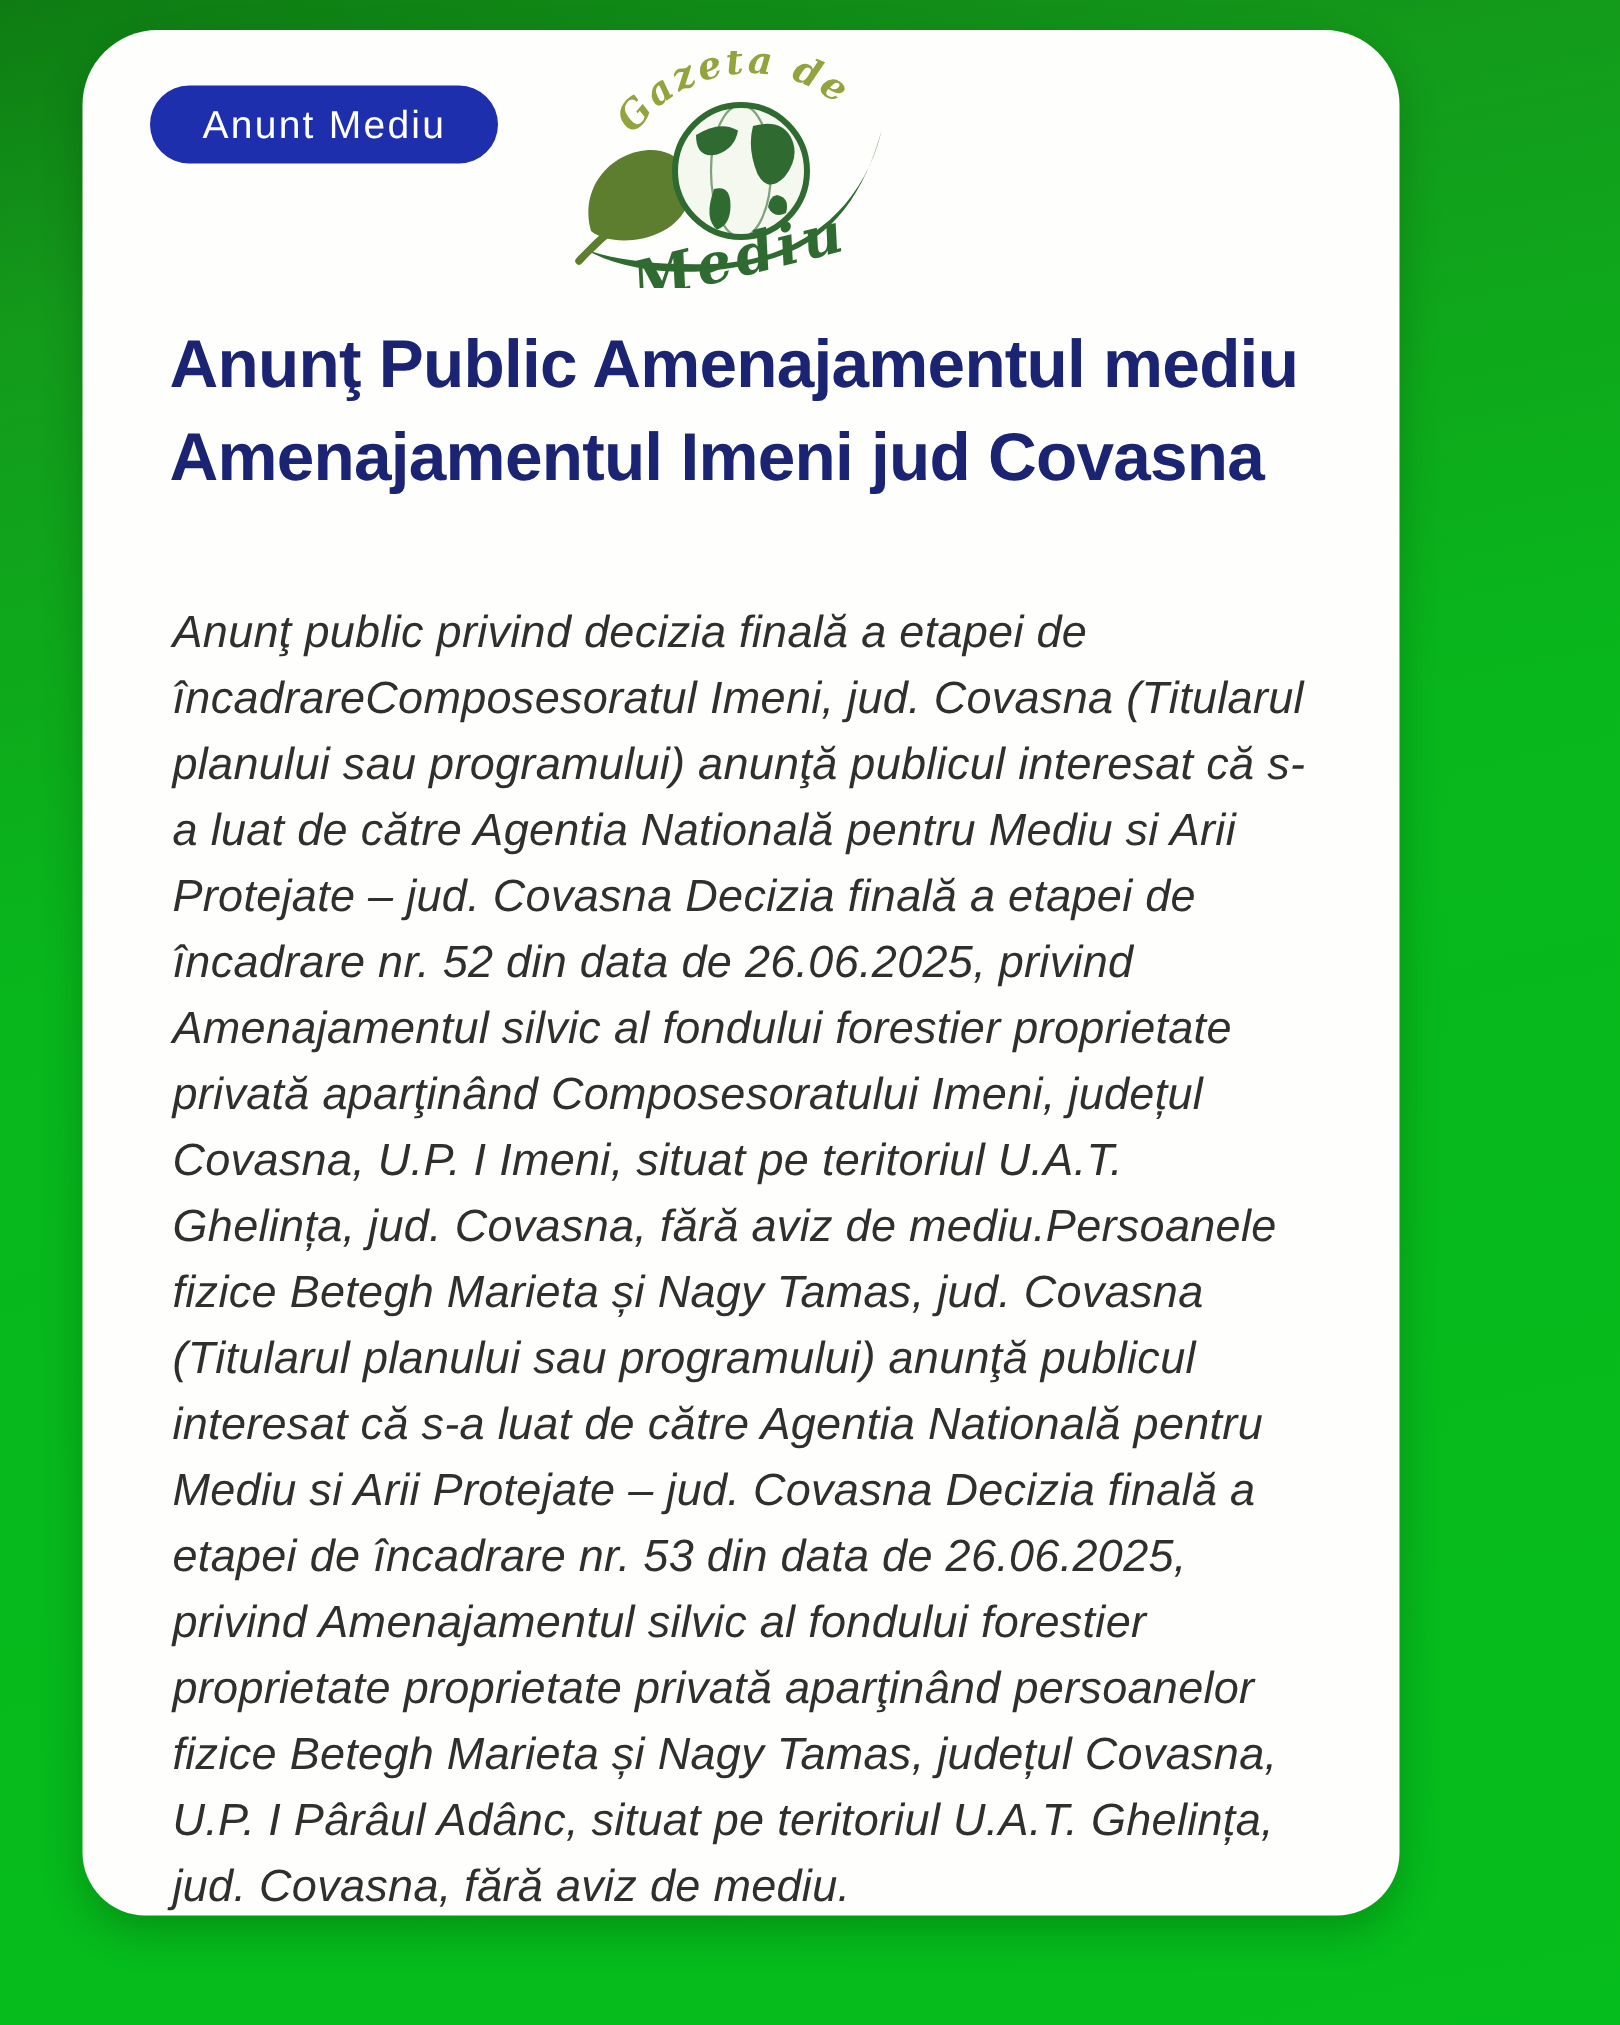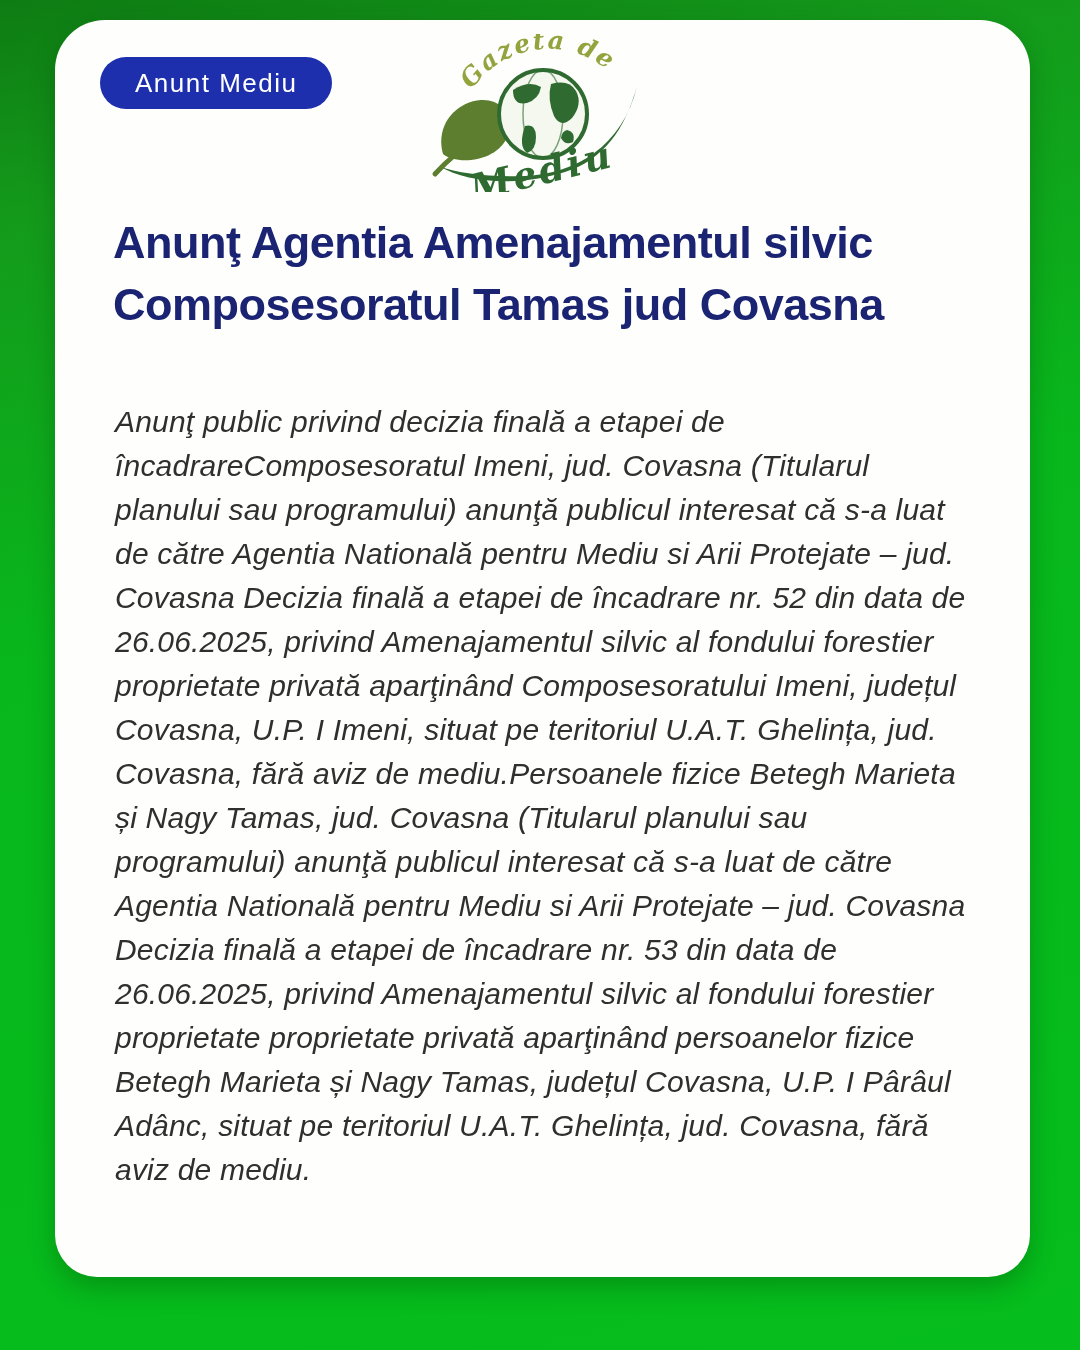--- a/index.html
+++ b/index.html
@@ -11,21 +11,21 @@
     width: 1080px;
     height: 1350px;
     overflow: hidden;
     background: linear-gradient(168deg, #0e7c13 0%, #149a1b 14%, #08b71c 42%, #05bd1c 100%);
     font-family: "Liberation Sans", sans-serif;
   }
   .card {
     position: absolute;
     left: 55px;
     top: 20px;
-    width: 975px;
+    width: 878px;
     height: 1257px;
     background: #fefefc;
     border-radius: 50px 50px 42px 42px;
     box-shadow: 0 10px 26px rgba(0, 45, 0, 0.28);
   }
   .badge {
     position: absolute;
     left: 45px;
     top: 37px;
     background: #1e2fad;
@@ -107,19 +107,19 @@
       </g>
 
       <text class="logo-arc-text" fill="#93a43e">
         <textPath href="#arcPath" startOffset="50%" text-anchor="middle">Gazeta de</textPath>
       </text>
 
       <text class="logo-word" x="118" y="150" fill="#2f6b31" text-anchor="middle" transform="rotate(-14 118 143)">Mediu</text>
     </svg>
   </div>
 
-  <h1 class="title"><span>Anunţ Agentia Amenajamentul silvic</span><br>
-    <span>Composesoratul Tamas jud Covasna</span>
+  <h1 class="title"><span>Anunţ Public Amenajamentul mediu</span><br>
+    <span>Amenajamentul Imeni jud Covasna</span>
   </h1>
 
   <p class="body-text">Anunţ public privind decizia finală a etapei de încadrareComposesoratul Imeni, jud. Covasna (Titularul planului sau programului) anunţă publicul interesat că s-a luat de către Agentia Natională pentru Mediu si Arii Protejate – jud. Covasna Decizia finală a etapei de încadrare nr. 52 din data de 26.06.2025, privind Amenajamentul silvic al fondului forestier proprietate privată aparţinând Composesoratului Imeni, județul Covasna, U.P. I Imeni, situat pe teritoriul U.A.T. Ghelința, jud. Covasna, fără aviz de mediu.Persoanele fizice Betegh Marieta și Nagy Tamas, jud. Covasna (Titularul planului sau programului) anunţă publicul interesat că s-a luat de către Agentia Natională pentru Mediu si Arii Protejate – jud. Covasna Decizia finală a etapei de încadrare nr. 53 din data de 26.06.2025, privind Amenajamentul silvic al fondului forestier proprietate proprietate privată aparţinând persoanelor fizice Betegh Marieta și Nagy Tamas, județul Covasna, U.P. I Pârâul Adânc, situat pe teritoriul U.A.T. Ghelința, jud. Covasna, fără aviz de mediu.</p>
 
 </div>
 
 </body></html>

